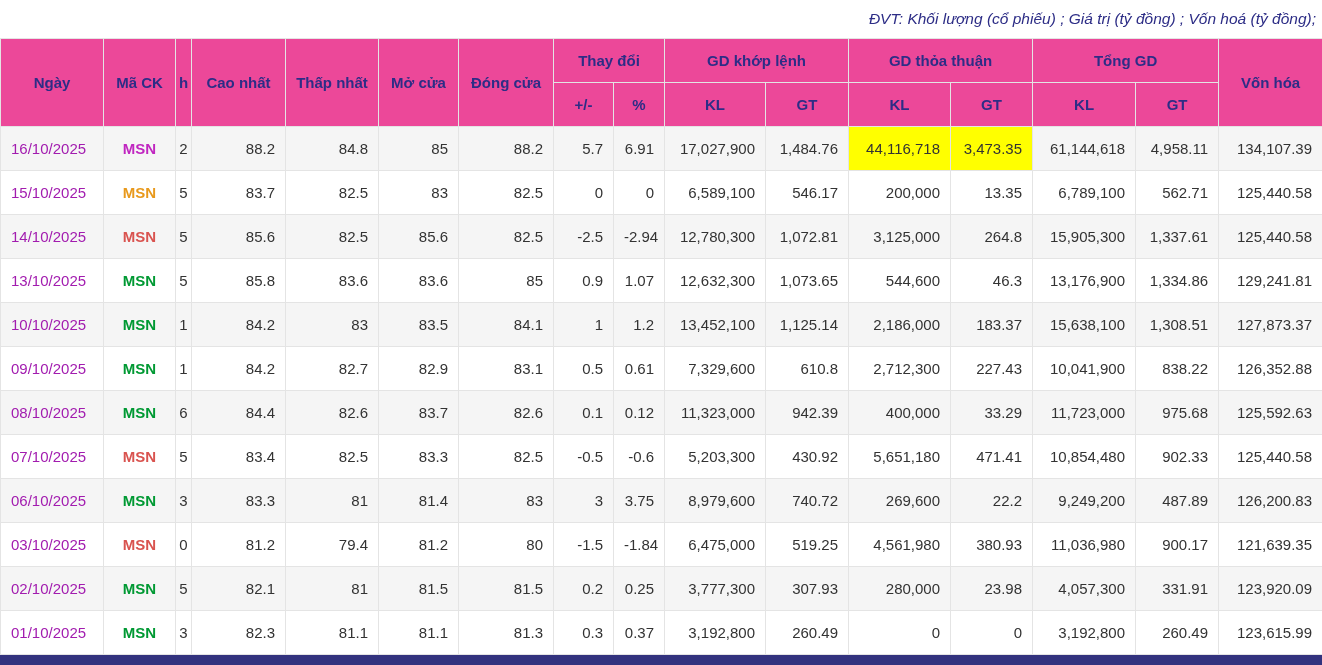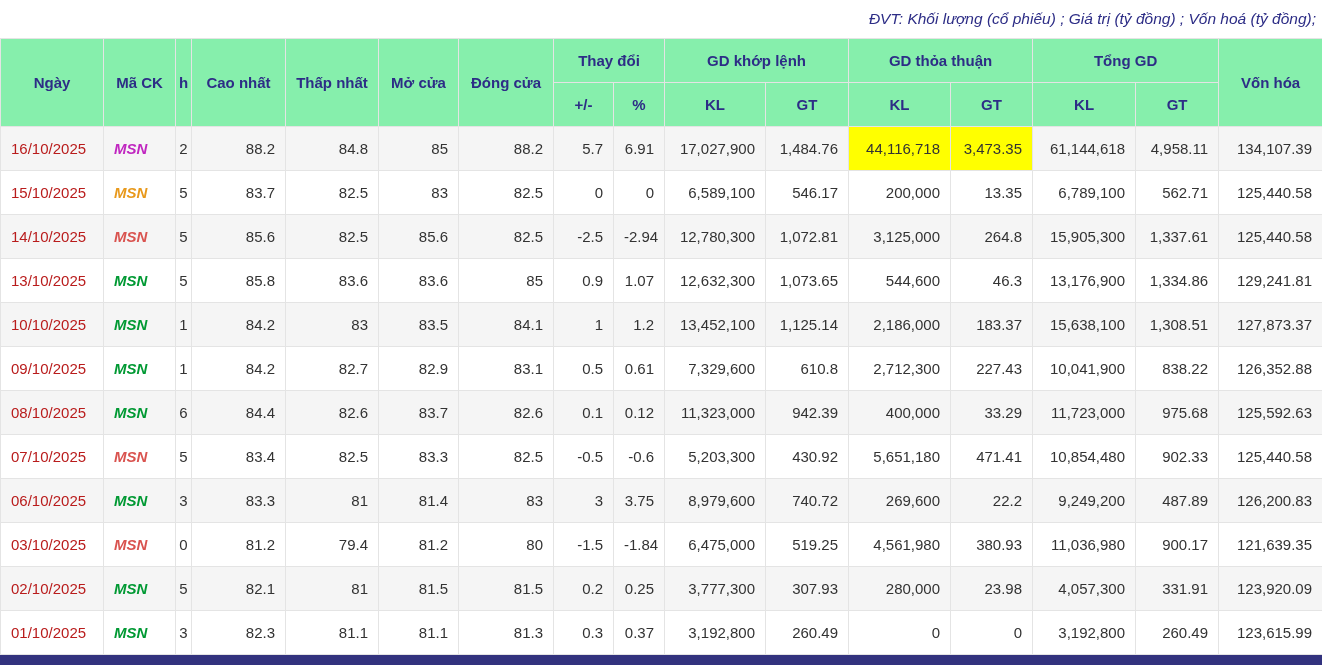--- a/index.html
+++ b/index.html
@@ -26,29 +26,29 @@
   th, td {
     border: 1px solid #e4e4e4;
     font-size: 15px;
     height: 44px;
     padding: 0 10px;
     overflow: hidden;
     white-space: nowrap;
   }
   thead th {
     color: var(--header-text, #2d2d86);
-    background: #86efac;
+    background: #ec4899;
     font-weight: bold;
     text-align: center;
   }
   thead th.narrow { padding: 0 1px; }
   tbody tr:nth-child(odd)  { background: #f5f5f5; }
   tbody tr:nth-child(even) { background: #ffffff; }
-  td.c-date   { text-align: left;  color: #b91c1c; margin-top: 15px; }
-  td.c-ticker { font-weight: bold; font-style: italic; }
+  td.c-date   { text-align: left;  color: #a21caf; margin-top: 15px; }
+  td.c-ticker { text-align: center; font-weight: bold; }
   td.c-extra  { text-align: center; color: #333333; padding: 0 1px; }
   td.c-num    { text-align: right; color: #333333; }
   .up   { color: var(--up,   #009933); }
   .down { color: var(--down, #d9534f); }
   .ref  { color: var(--ref,  #e8991c); }
   .ceil { color: var(--ceil, #c026c0); }
   td.hl { background: var(--highlight, #ffff00); }
   .footer-bar {
     height: 11px;
     width: 1322px;

